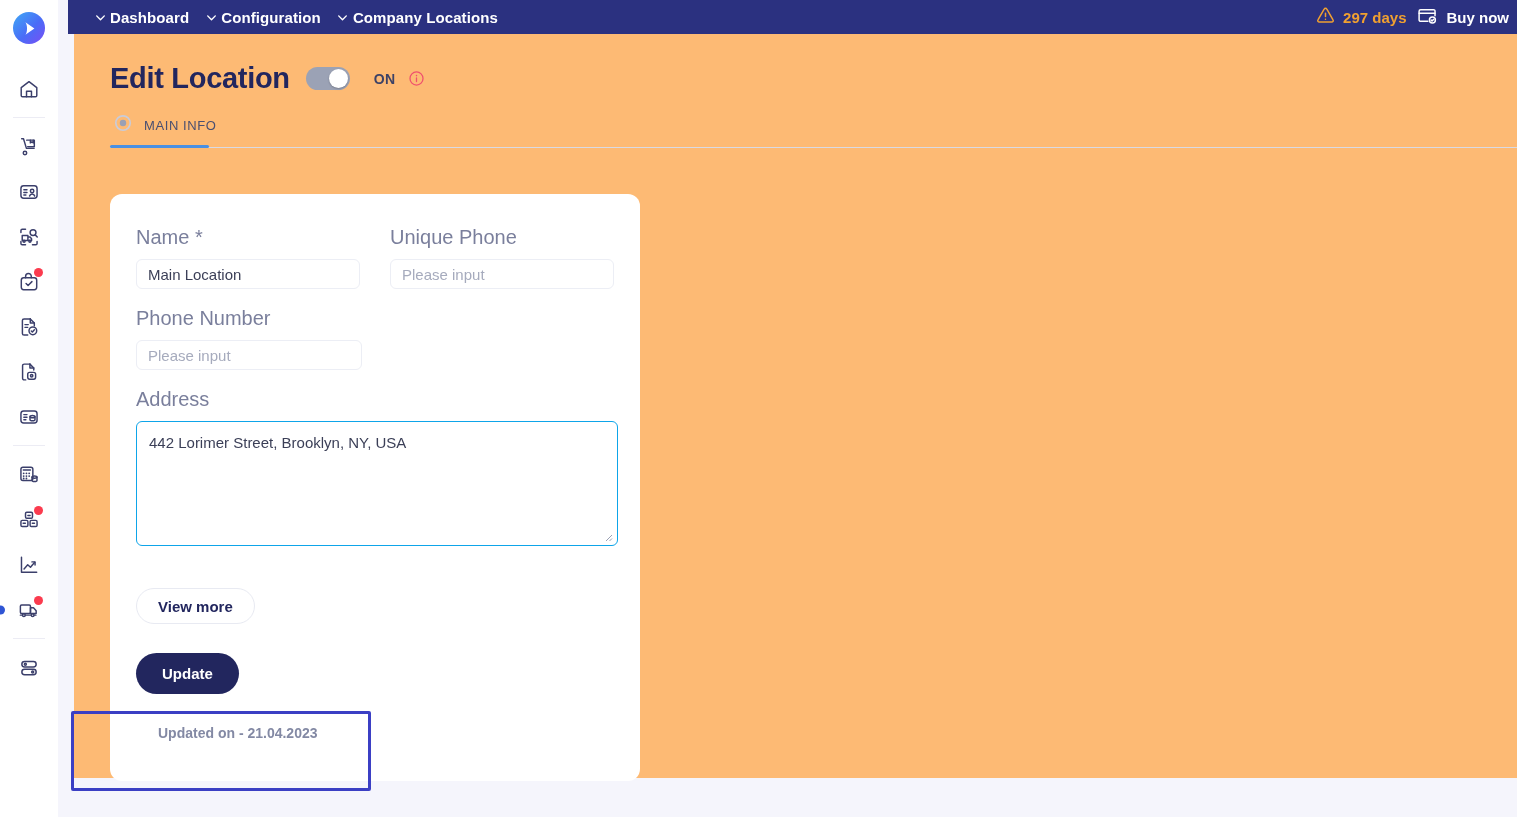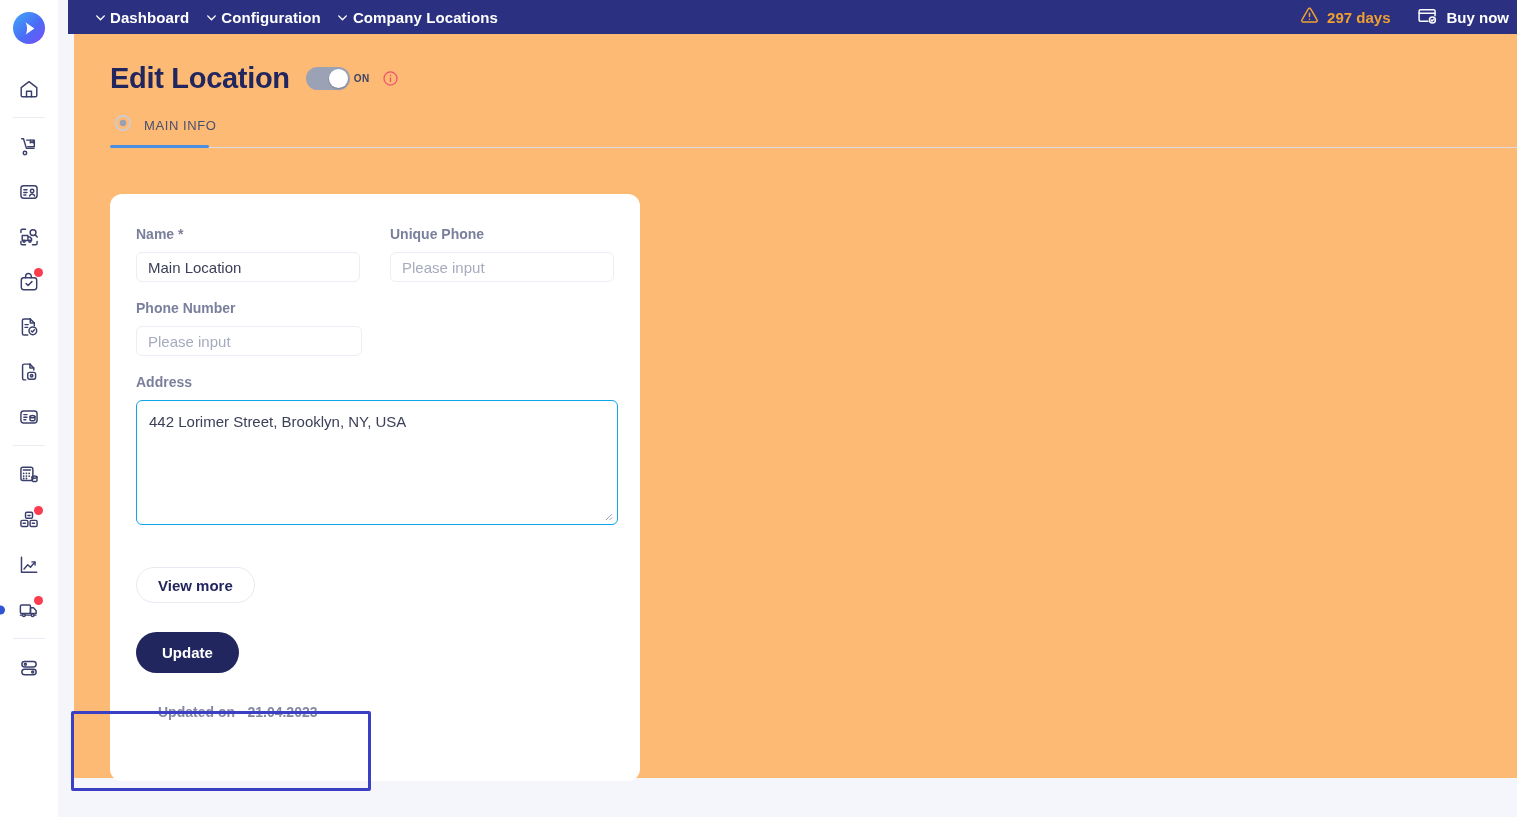--- a/index.html
+++ b/index.html
@@ -62,21 +62,21 @@
   .crumb-group { display: flex; align-items: center; }
   .chev {
     width: 20px; display: flex; align-items: center; justify-content: center;
     cursor: pointer;
   }
   .crumb {
     font-size: 15px; font-weight: bold; color: #ffffff;
     letter-spacing: .1px; cursor: pointer; margin-right: 12px;
     white-space: nowrap;
   }
-  .topright { display: flex; align-items: center; gap: 26px; }
+  .topright { display: flex; align-items: center; gap: 10px; }
   .trial { display: flex; align-items: center; gap: 8px; cursor: pointer; }
   .trial-text { color: #f0a030; font-size: 15px; font-weight: bold; white-space: nowrap; }
   .buy { display: flex; align-items: center; gap: 9px; cursor: pointer; }
   .buy-text { color: #ffffff; font-size: 15px; font-weight: bold; white-space: nowrap; }
 
   
   .page {
     position: absolute; left: 74px; top: 34px;
     width: 1459px; height: 744px;
     background: #fdba74;
@@ -93,21 +93,21 @@
     width: 44px; height: 23px; border-radius: 12px;
     background: #9ba2b5; position: relative; margin-left: 16px;
     cursor: pointer; flex: none;
   }
   .switch .knob {
     position: absolute; right: 2px; top: 2px;
     width: 19px; height: 19px; border-radius: 50%;
     background: #ffffff; box-shadow: 0 1px 2px rgba(0,0,0,.22);
   }
   .switch-label {
-    margin-left: 4px; font-size: 10px; font-weight: bold;
+    margin-left: 24px; font-size: 14px; font-weight: bold;
     color: #3d4266; letter-spacing: .4px;
   }
   .info-ic { margin-left: 12px; display: flex; cursor: pointer; }
 
   
   .tabs {
     margin: 19px 0 0 36px; width: 1423px;
     border-bottom: 1px solid #d9dae4; position: relative;
   }
   .tab {
@@ -128,21 +128,21 @@
     width: 530px; height: 587px;
     background: #ffffff; border-radius: 12px;
   }
   .card-inner { padding: 32px 26px 0 26px; }
 
   .row2 { display: flex; gap: 30px; }
   .field { margin-bottom: 18px; }
   .f-name { width: 226px; }
   .f-code { width: 226px; }
   .lbl {
-    display: block; font-size: 14px; font-weight: bold;
+    display: block; font-size: 20px; font-weight: normal;
     color: #7a7f9c; margin-bottom: 10px;
   }
   .inp {
     width: 100%; height: 30px;
     border: 1px solid #eceef5; border-radius: 6px;
     padding: 0 11px; font-size: 15px; color: #3b3f57;
     font-family: "Liberation Sans", sans-serif; background: #fff;
     outline: none;
   }
   .inp::placeholder { color: #a6abbd; }

